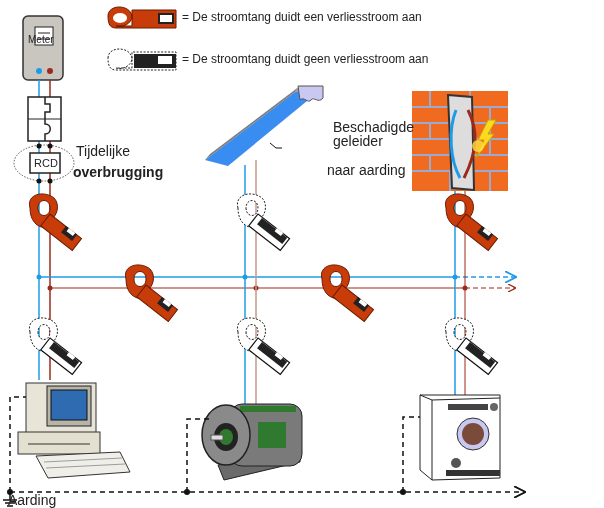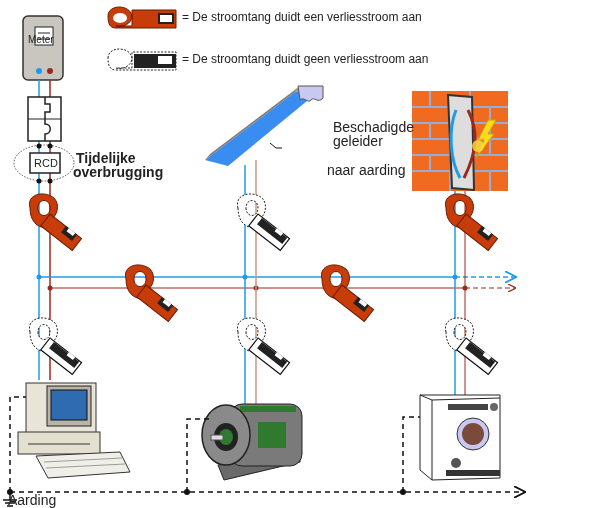--- a/index.html
+++ b/index.html
@@ -186,20 +186,20 @@
       <line x1="5" y1="503" x2="15" y2="503"></line>
       <line x1="7" y1="506" x2="13" y2="506"></line>
   </g>
 </svg>
 
 <div class="legend-text" style="left:182px;top:10px;">= De stroomtang duidt een verliesstroom aan</div>
 <div class="legend-text" style="left:182px;top:52px;">= De stroomtang duidt geen verliesstroom aan</div>
 
 <div class="lbl" style="left:28px;top:33px;font-size:10px;">Meter</div>
 <div class="lbl" style="left:34px;top:156px;font-size:11px;">RCD</div>
-<div class="lbl" style="left:76px;top:151px;font-weight:bold;">Tijdelijke</div>
+<div class="lbl" style="left:76px;top:144px;">Tijdelijke</div>
 <div class="lbl" style="left:73px;top:165px;font-weight:bold;">overbrugging</div>
 
 <div class="lbl" style="left:333px;top:120px;">Beschadigde</div>
 <div class="lbl" style="left:333px;top:134px;text-align:right;">geleider</div>
 <div class="lbl" style="left:283px;top:163px;padding-left:44px;">naar aarding</div>
 
 <div class="lbl" style="left:8px;top:493px;">Aarding</div>
 
 </body></html>

